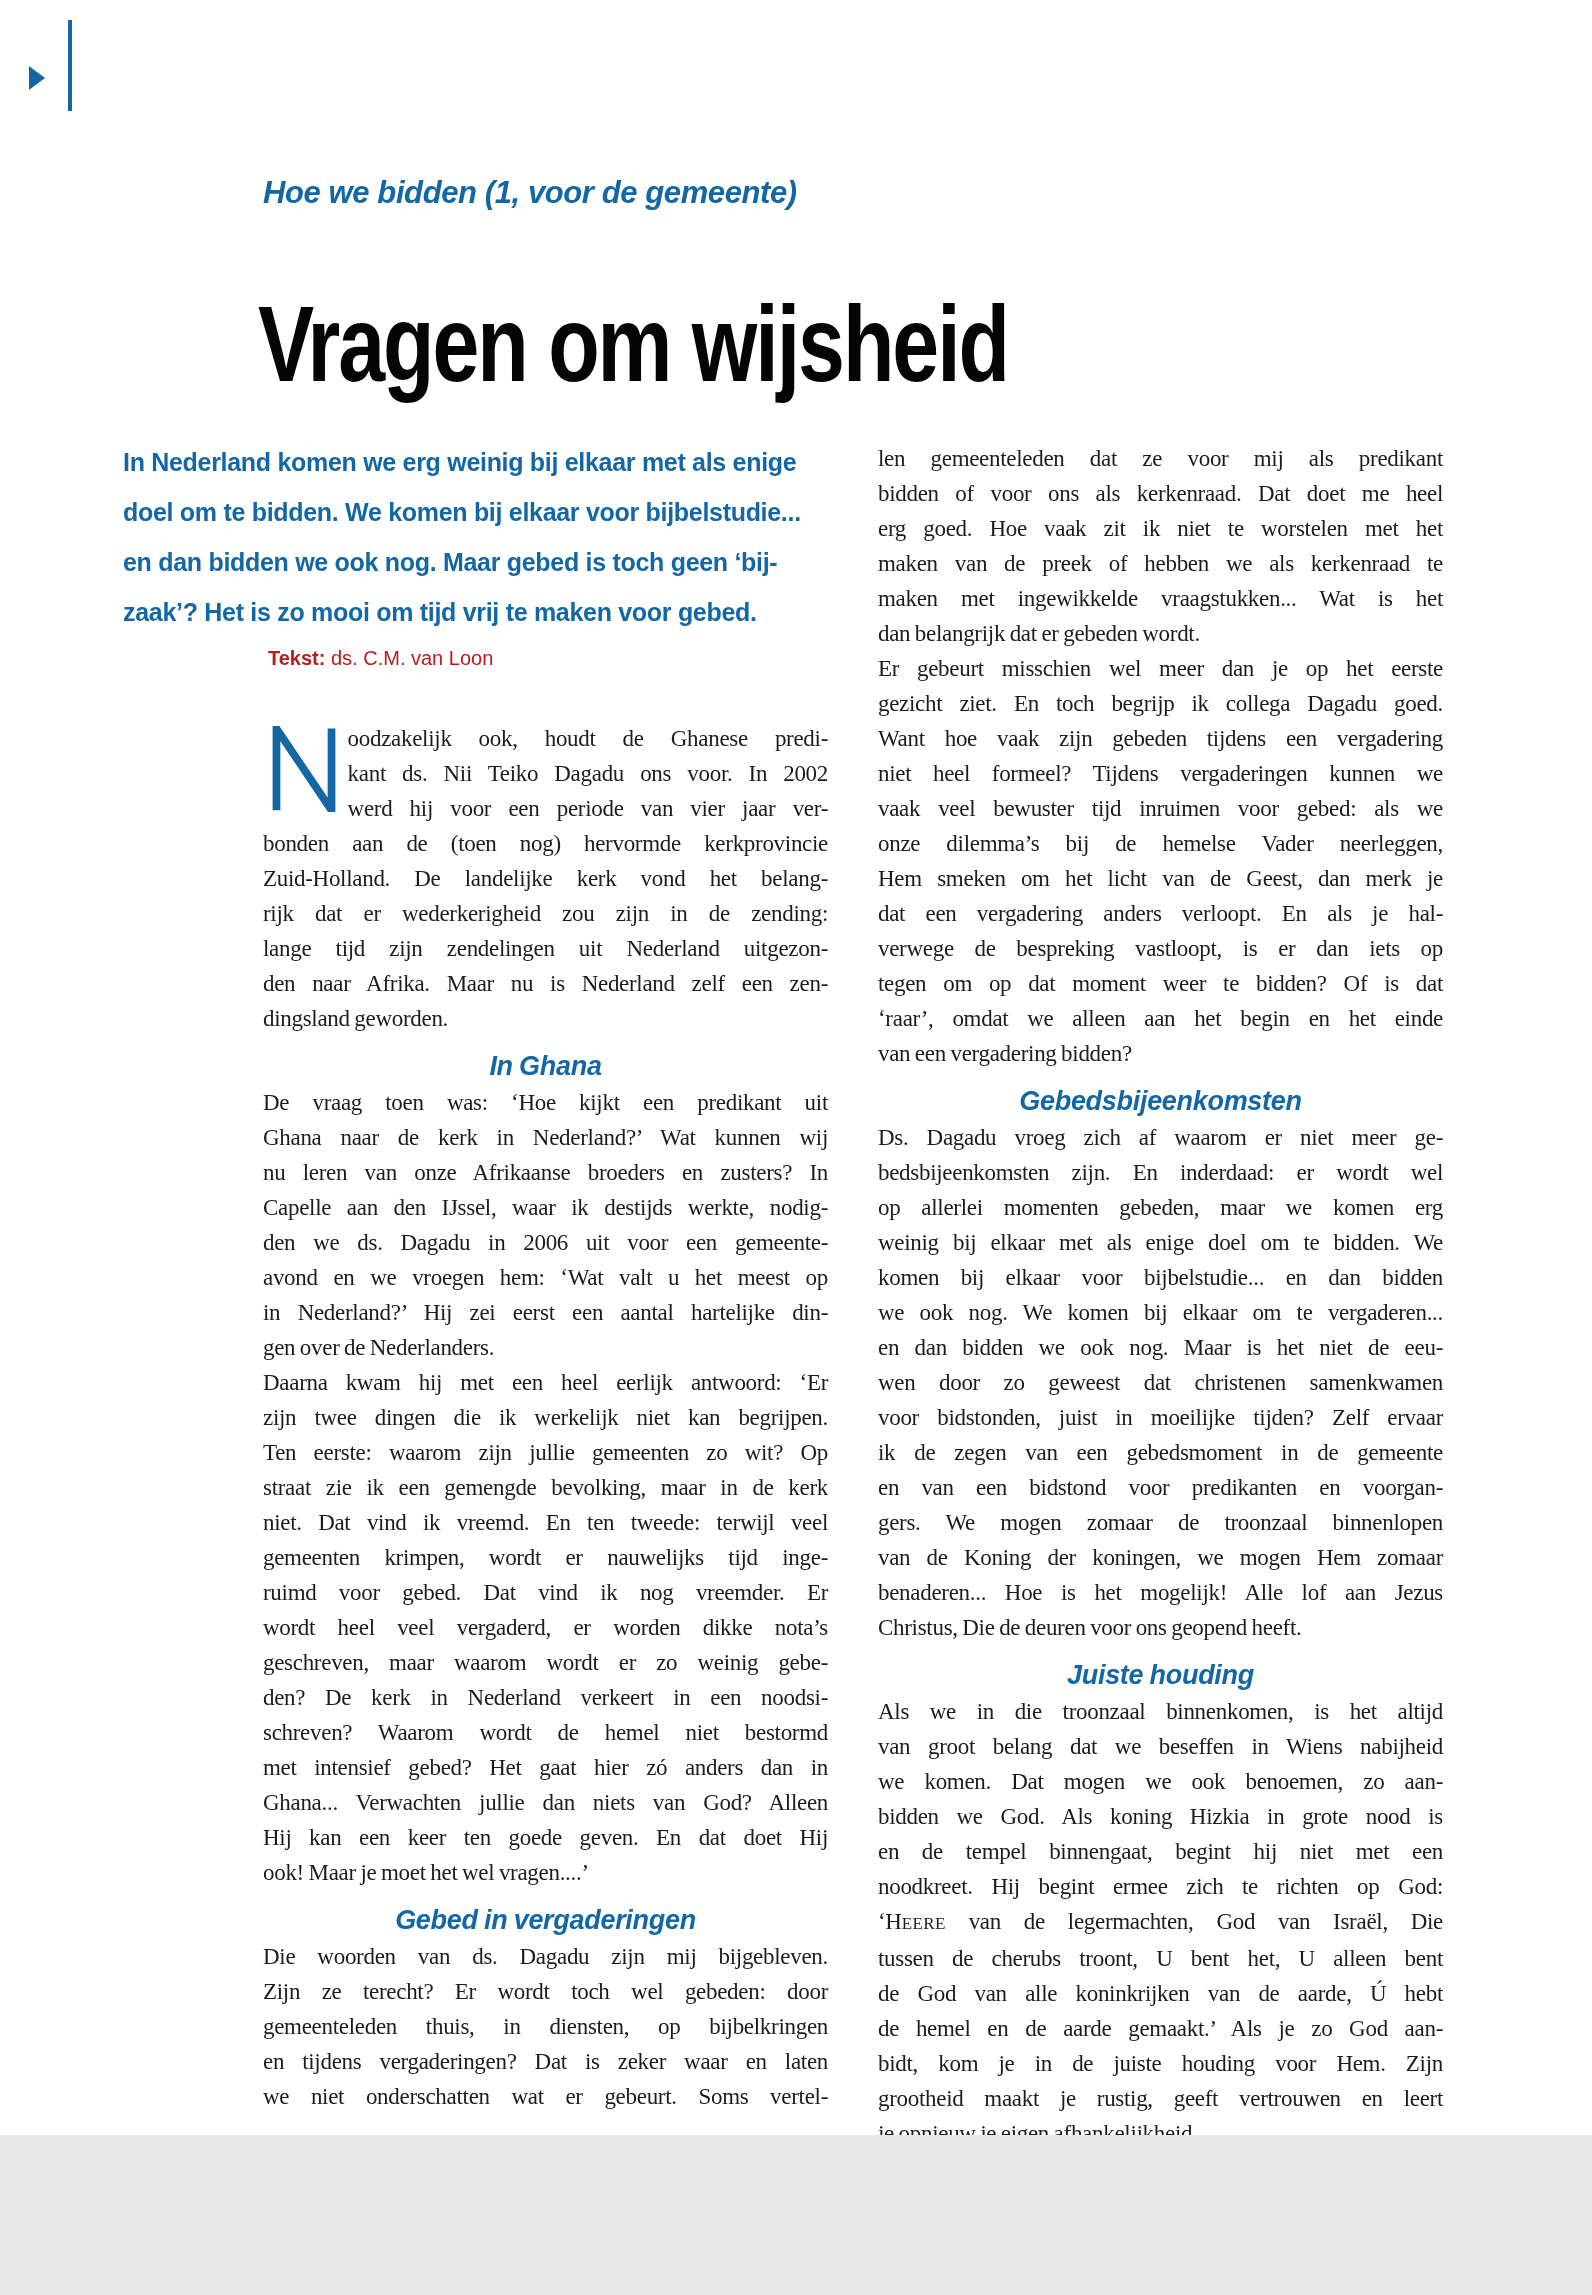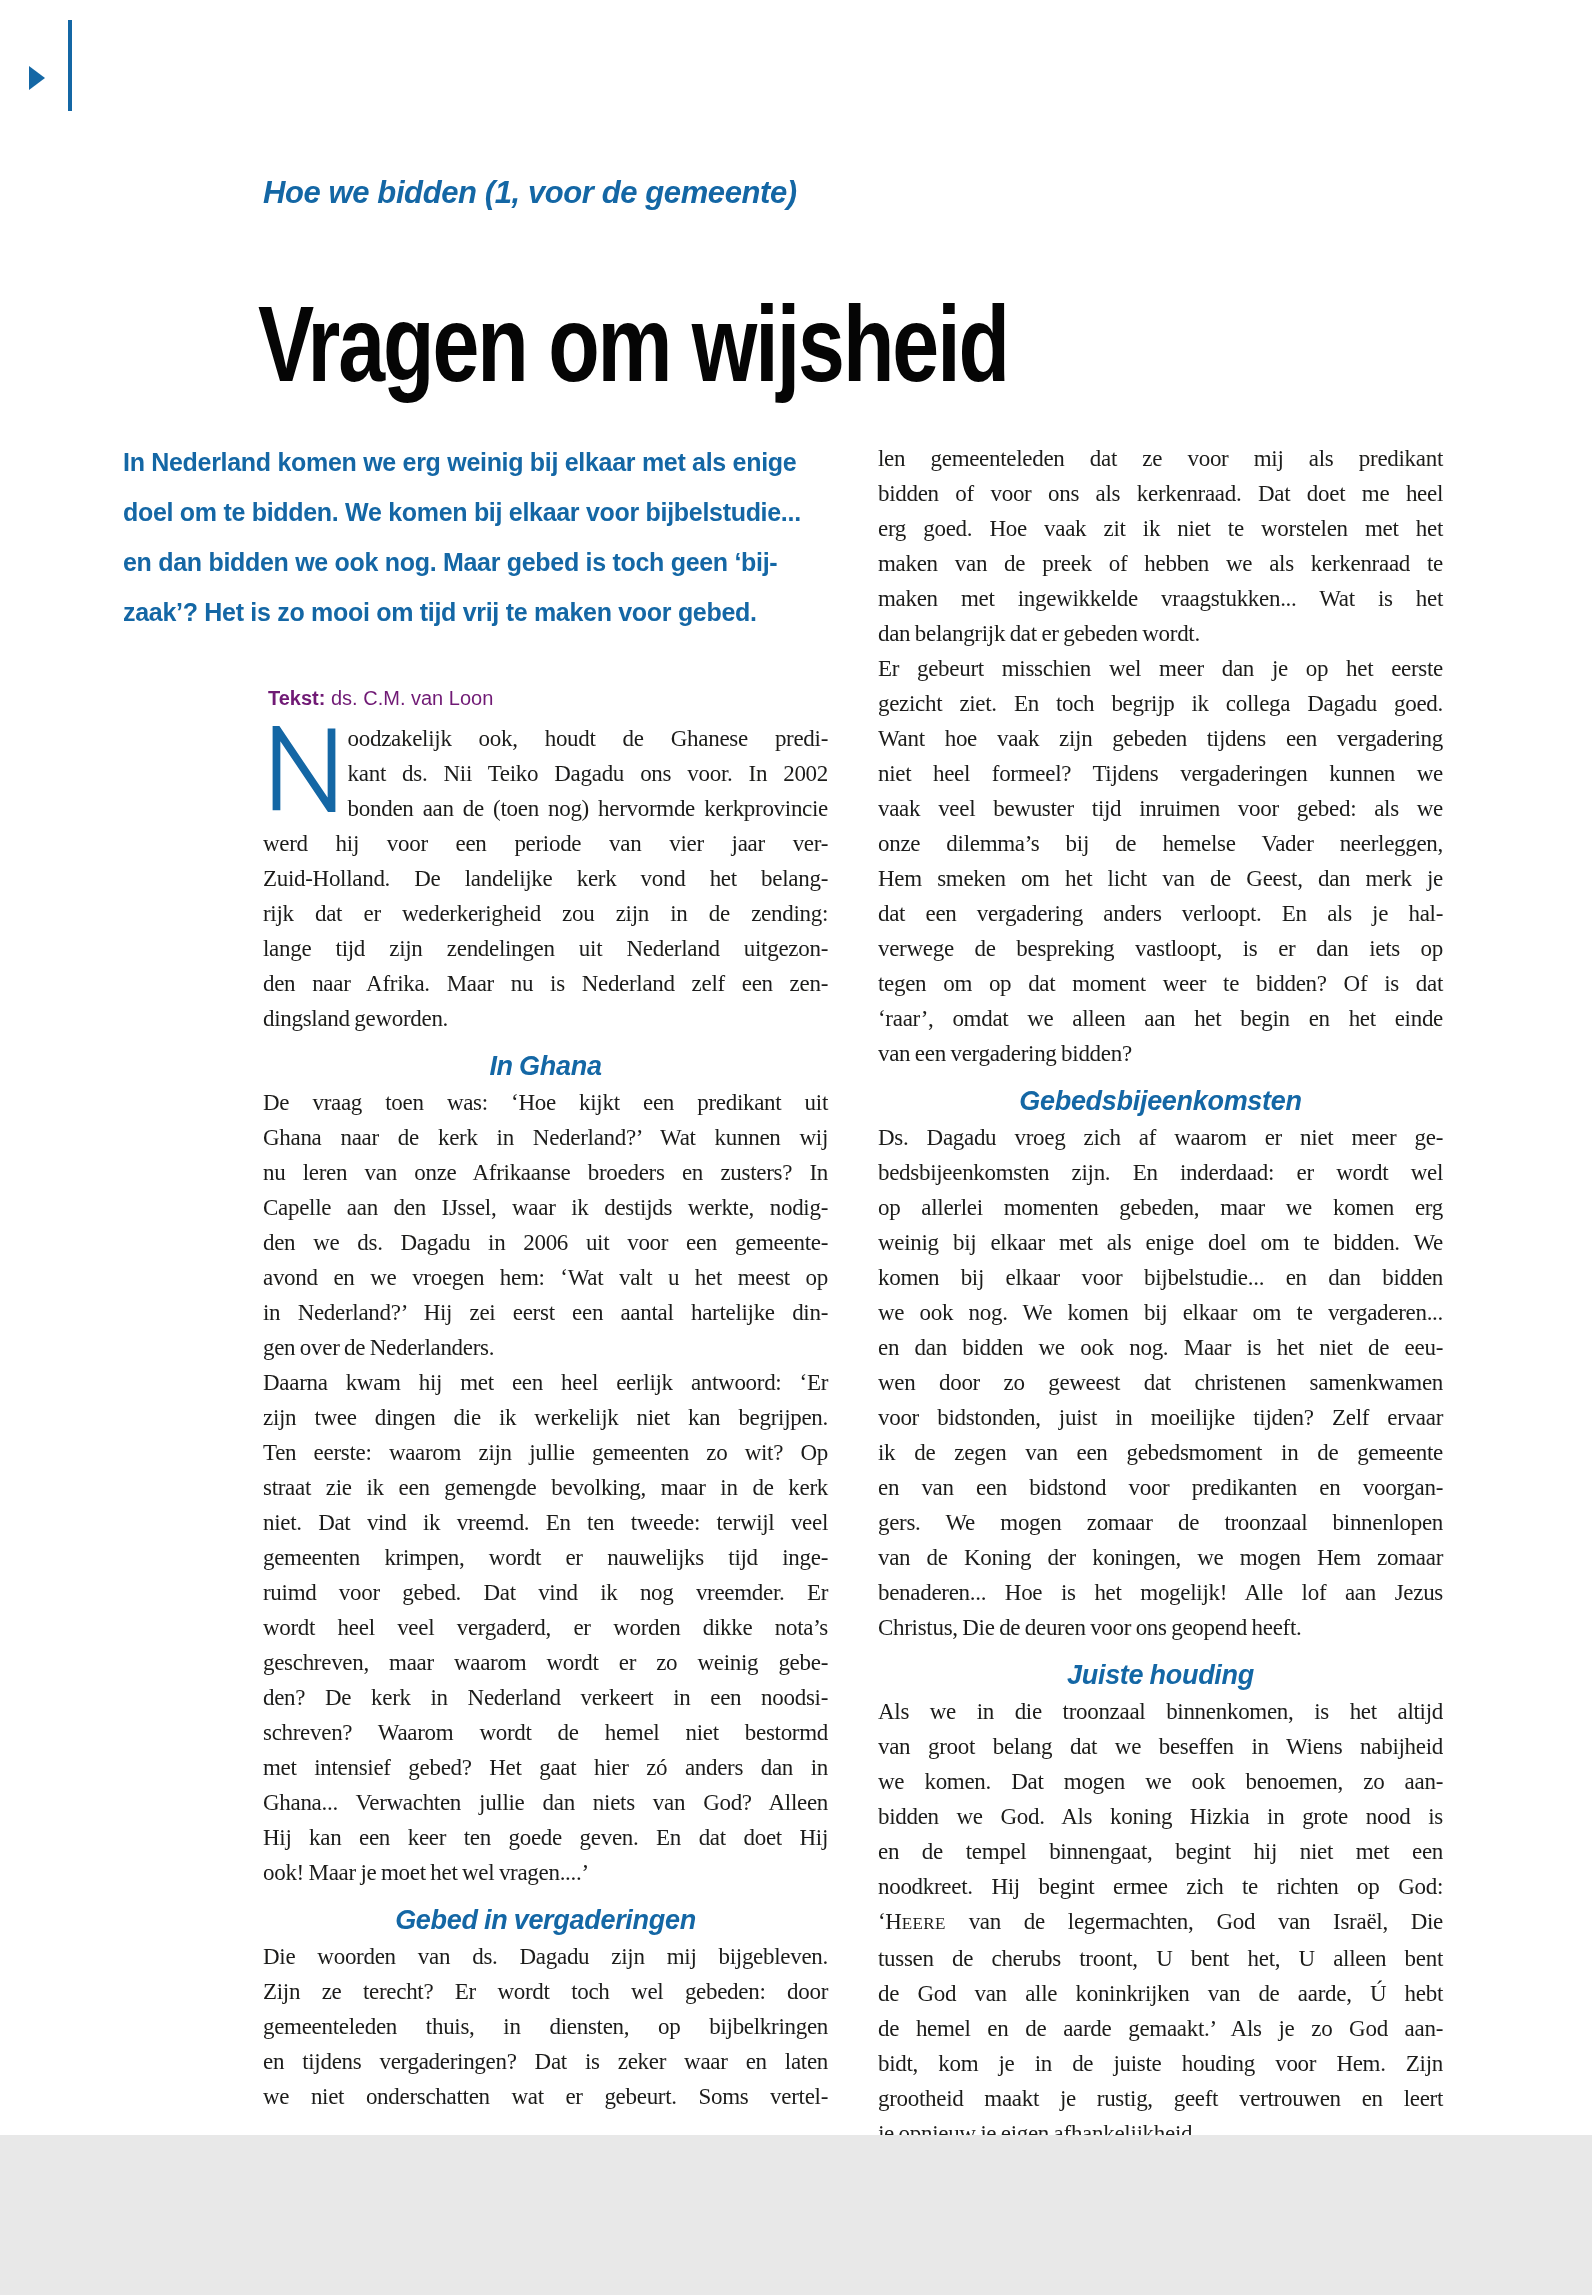--- a/index.html
+++ b/index.html
@@ -40,21 +40,21 @@
   #intro{
     position:absolute;left:123px;top:437px;width:777px;
   }
   .intro-line{
     font-size:25px;font-weight:700;line-height:50px;
     letter-spacing:-0.3px;color:var(--accent);white-space:nowrap;
   }
   
   #byline{
     position:absolute;left:268px;top:647px;
-    font-size:20px;color:#701a75;margin-top:40px;
+    font-size:20px;color:#b91c1c;
   }
   #byline b{font-weight:700;}
   
   .col{
     position:absolute;width:565px;
     font-family:"Liberation Serif",serif;
     font-size:23px;line-height:35px;
     letter-spacing:-0.3px;word-spacing:-0.9px;
     color:#1c1c1a;
   }
@@ -112,22 +112,22 @@
   </div>
 
   <div class="col" id="col-left">
     <div class="dropcap" aria-label="N">
       <svg width="64" height="86" viewBox="0 0 74 100">
         <polyline points="5,98 5,3 69,98 69,3" fill="none" stroke="#1467a5" stroke-width="9"></polyline>
       </svg>
     </div>
   <div class="bline j">oodzakelijk ook, houdt de Ghanese predi-</div>
       <div class="bline j">kant ds. Nii Teiko Dagadu ons voor. In 2002</div>
+      <div class="bline j">werd hij voor een periode van vier jaar ver-</div>
       <div class="bline j">bonden aan de (toen nog) hervormde kerkprovincie</div>
-      <div class="bline j">werd hij voor een periode van vier jaar ver-</div>
       <div class="bline j">Zuid-Holland. De landelijke kerk vond het belang-</div>
       <div class="bline j">rijk dat er wederkerigheid zou zijn in de zending:</div>
       <div class="bline j">lange tijd zijn zendelingen uit Nederland uitgezon-</div>
       <div class="bline j">den naar Afrika. Maar nu is Nederland zelf een zen-</div>
       <div class="bline">dingsland geworden.</div>
       <div class="subhead">In Ghana</div>
       <div class="bline j">De vraag toen was: ‘Hoe kijkt een predikant uit</div>
       <div class="bline j">Ghana naar de kerk in Nederland?’ Wat kunnen wij</div>
       <div class="bline j">nu leren van onze Afrikaanse broeders en zusters? In</div>
       <div class="bline j">Capelle aan den IJssel, waar ik destijds werkte, nodig-</div>

